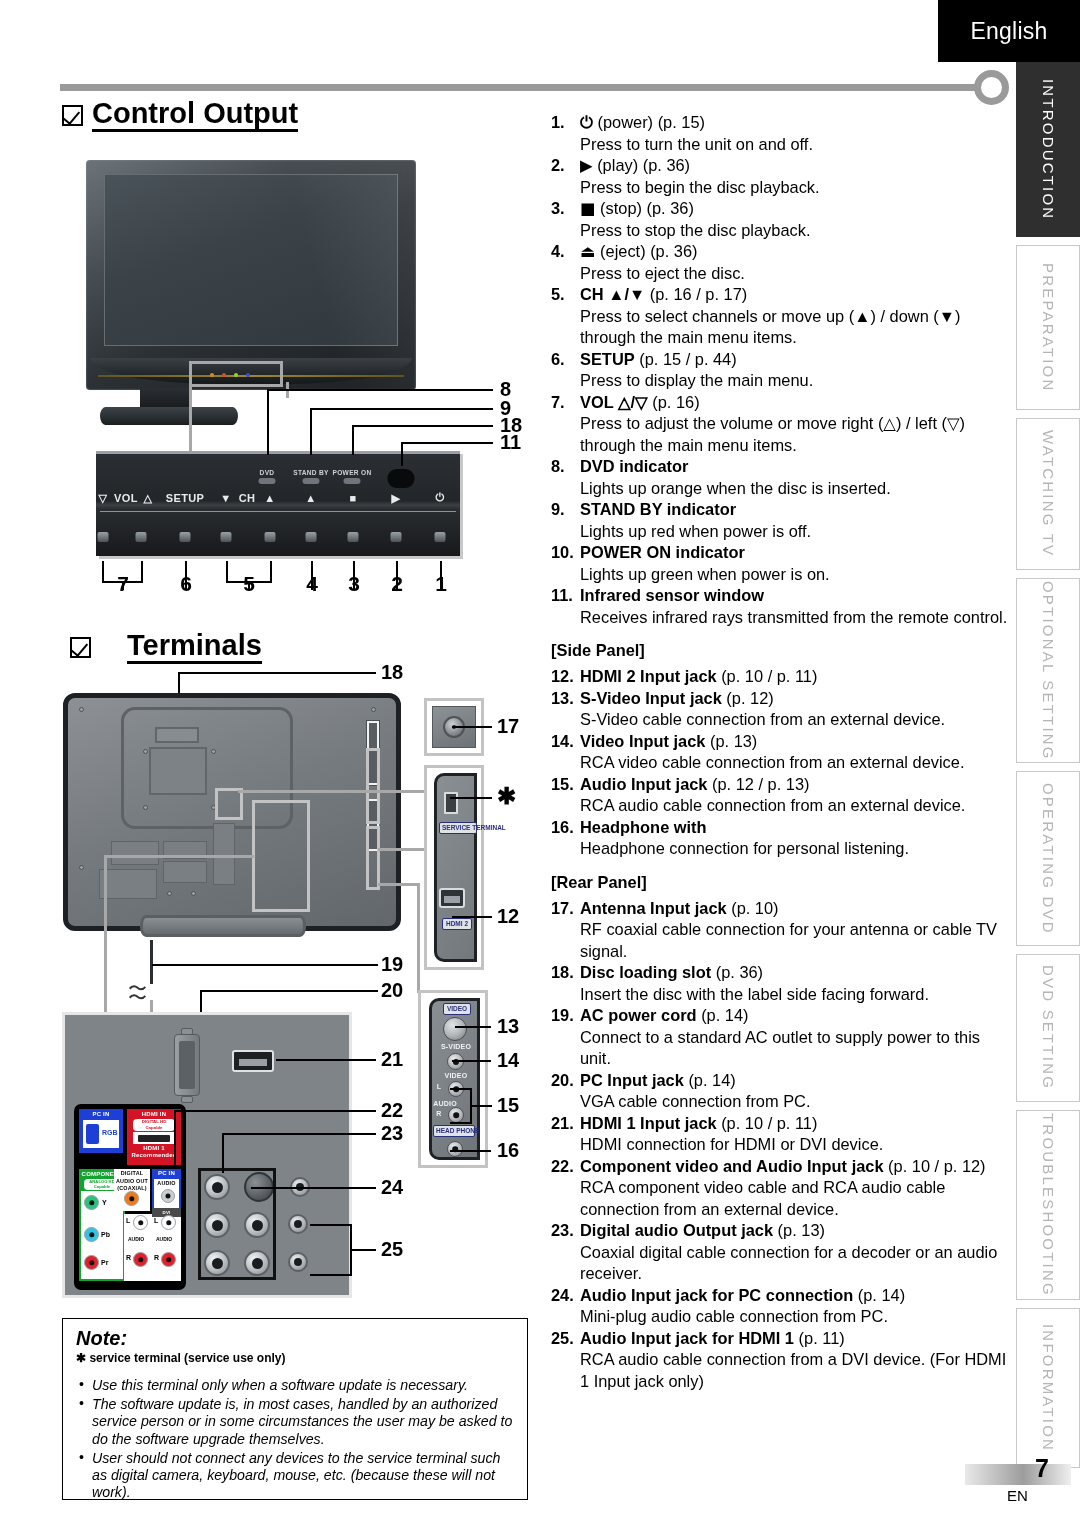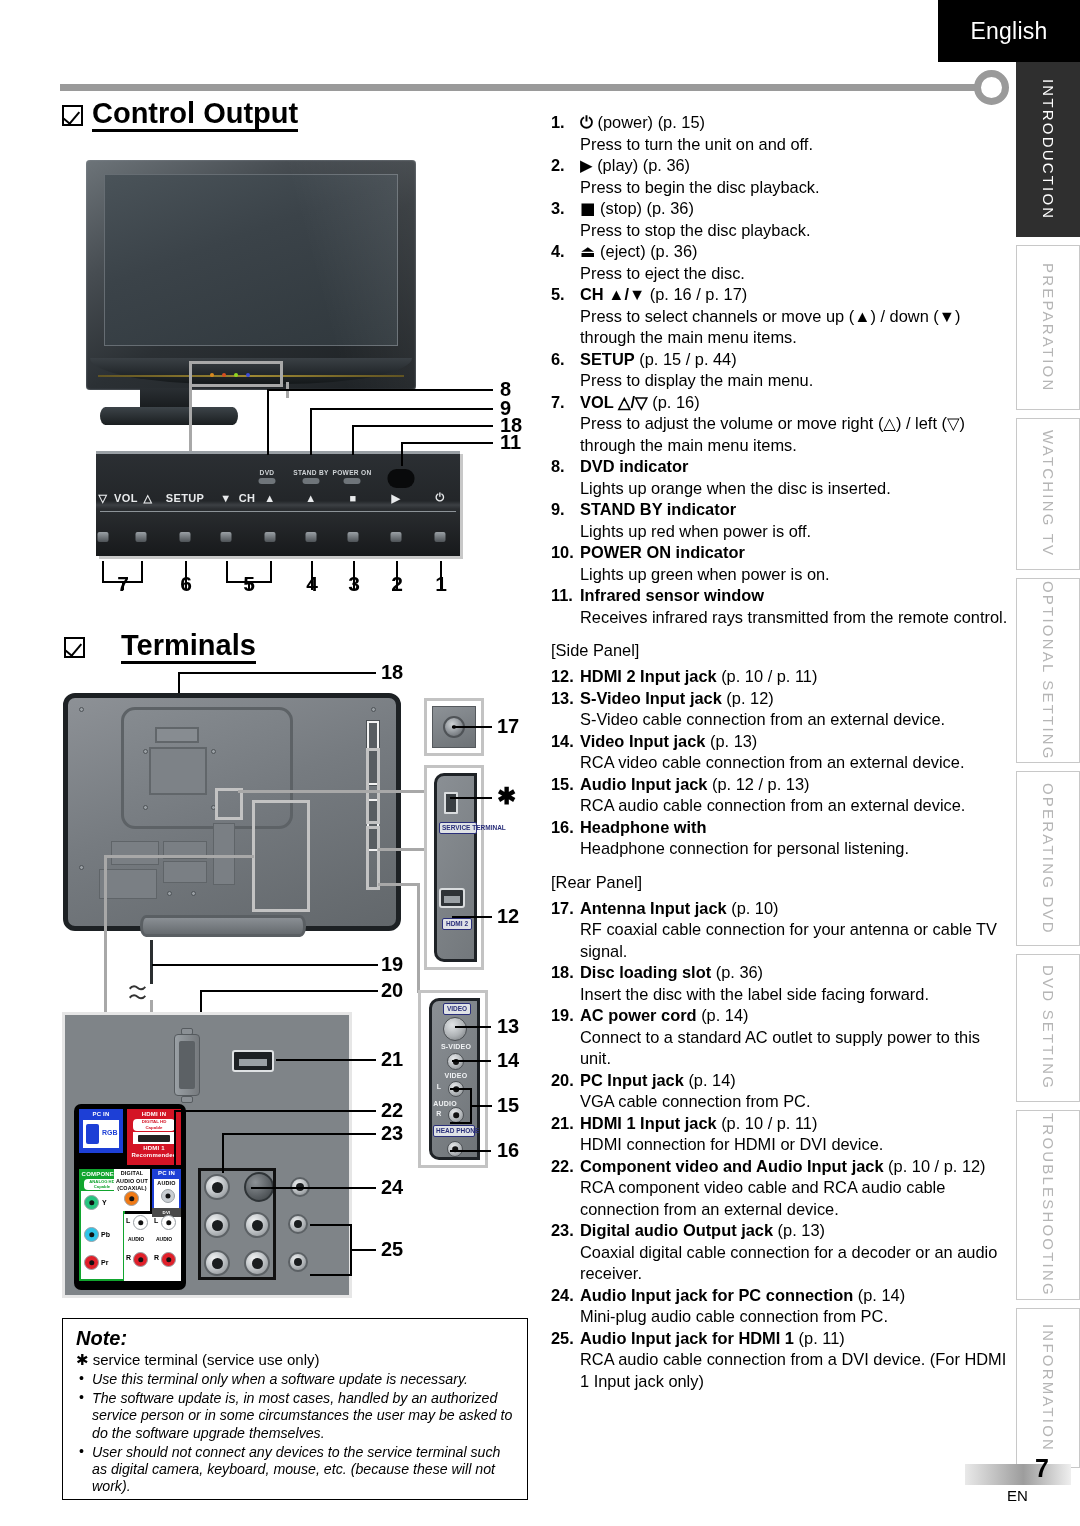--- a/index.html
+++ b/index.html
@@ -61,30 +61,30 @@
   }
   .sec-title .txt { border-bottom: 3px solid #000; padding-bottom: 1px; line-height: 1.05; }
 
   
   .col-right { position: absolute; left: 551px; top: 112px; width: 463px; }
   .itm { display: flex; font-size: 16.4px; line-height: 21.5px; }
   .itm .num { width: 29px; flex: 0 0 29px; font-weight: bold; }
   .itm .bdy { flex: 1; }
   .itm b { font-weight: bold; }
   .desc { margin-left: 29px; font-size: 16.4px; line-height: 21.5px; }
-  .grp-hd { font-size: 16.4px; font-weight: normal; margin: 13px 0 6px; }
+  .grp-hd { font-size: 16.4px; font-weight: bold; margin: 13px 0 6px; }
   .gly { font-family: "DejaVu Sans", sans-serif; }
 
   
   .note {
     position: absolute; left: 62px; top: 1318px; width: 466px; height: 182px;
     border: 1.6px solid #000; padding: 8px 12px 6px 13px; background: #fff;
   }
   .note h4 { font-size: 20px; font-style: italic; font-weight: bold; margin-bottom: 1px; }
-  .note h5 { font-size: 15px; font-weight: normal; margin-bottom: 2px; }
+  .note h5 { font-size: 12px; font-weight: bold; margin-bottom: 12px; }
   .note ul { list-style: none; }
   .note li {
     font-size: 14.2px; font-style: italic; line-height: 17.2px;
     padding-left: 16px; position: relative; margin-bottom: 2px;
   }
   .note li::before {
     content: "•"; position: absolute; left: 3px; top: -1px; font-style: normal;
   }
 
   
@@ -506,21 +506,21 @@
   <div class="callout-r" style="top:397px;">9</div>
 
   <div class="callout-vert" style="left:352px; top:425px; height:30px;"></div>
   <div class="callout-line" style="left:352px; top:425px; width:141px;"></div>
   <div class="callout-r" style="top:414px;">18</div>
 
   <div class="callout-vert" style="left:401px; top:442px; height:24px;"></div>
   <div class="callout-line" style="left:401px; top:442px; width:92px;"></div>
   <div class="callout-r" style="top:431px;">11</div>
 
-  <div class="sec-title" style="left:64px; top:630px;gap:36px;">
+  <div class="sec-title" style="left:70px; top:630px;gap:36px;">
     <span class="chk"></span>
     <span class="txt">Terminals</span>
   </div>
 
   <div class="callout-line" style="left:178px; top:672px; width:198px;"></div>
   <div class="callout-vert" style="left:178px; top:672px; height:25px;"></div>
   <div class="num-lbl" style="left:381px; top:661px;">18</div>
 
   <div class="rear">
     <div class="rear-shell"></div>

